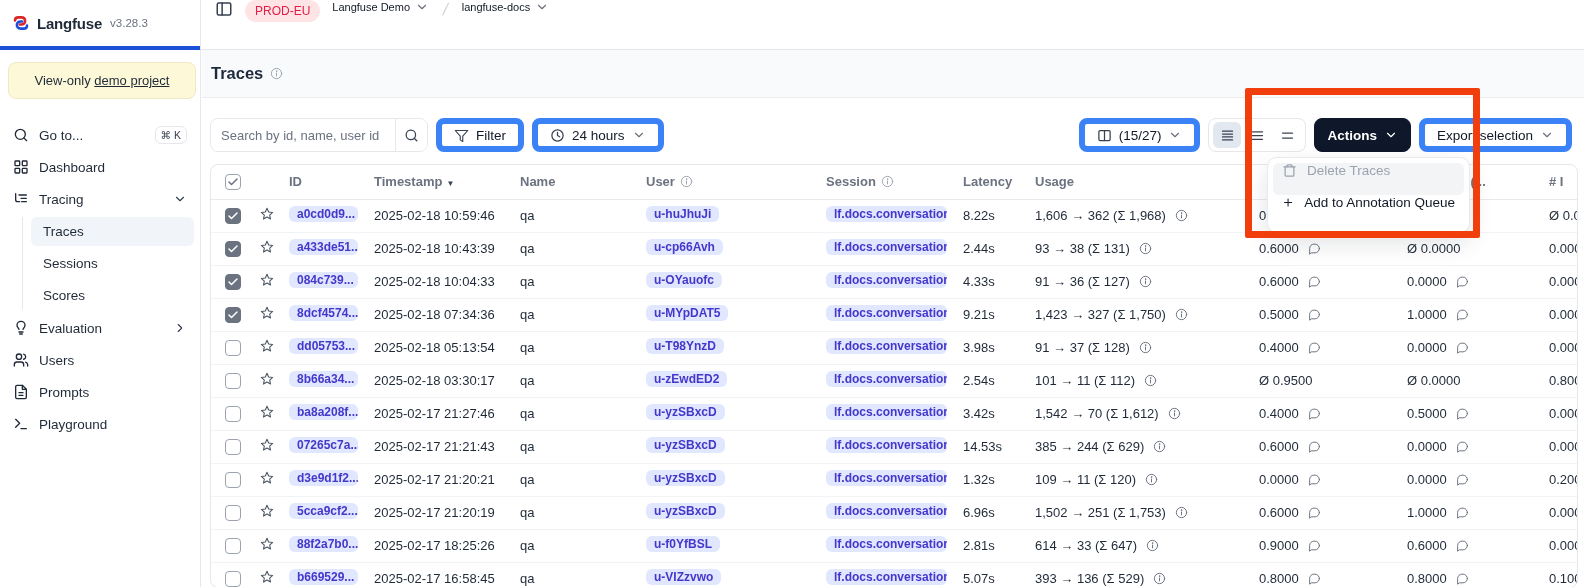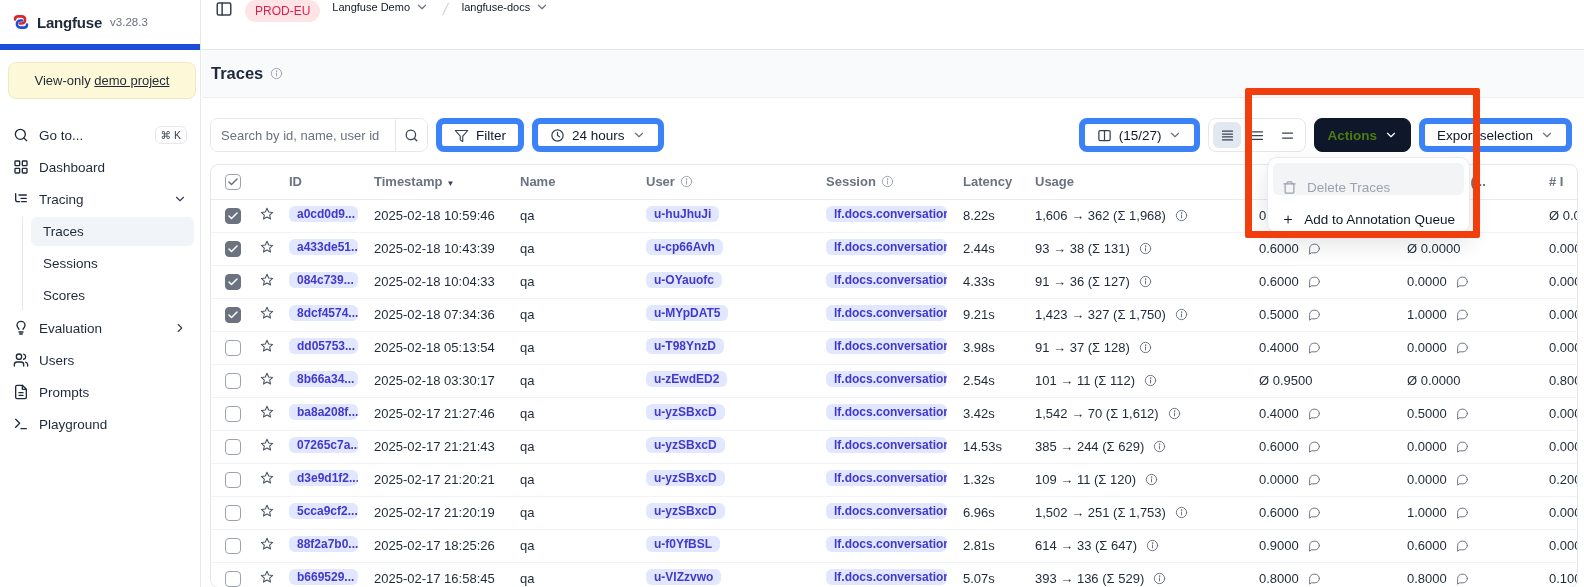--- a/index.html
+++ b/index.html
@@ -2,21 +2,21 @@
 <html><head>
 <meta charset="utf-8">
 <style>
   * { box-sizing: border-box; margin: 0; padding: 0; }
   html,body { background:#fff; }
   body { font-family:"Liberation Sans", sans-serif; -webkit-font-smoothing:antialiased; }
   .app { position:relative; width:1584px; height:587px; background:#fff; overflow:hidden; color:#111827; }
 
   
   .sidebar { position:absolute; left:0; top:0; width:201px; height:587px; background:#fff; border-right:1px solid #e5e7eb; }
-  .logo-row { height:50px; display:flex; align-items:center; gap:7px; padding:0 12px; border-bottom:6px solid #1d4ed8; }
+  .logo-row { height:50px; display:flex; align-items:center; gap:7px; padding:0 12px; border-bottom:4px solid #1d4ed8; }
   .brand { font-weight:700; font-size:15px; color:#1f2937; letter-spacing:-0.2px; }
   .version { font-size:11.5px; color:#6b7280; margin-left:1px; }
   .banner { margin:12px 4px 10px 8px; background:#fdf9d8; border:1px solid #f0e8c4; border-radius:8px; padding:10px 8px; font-size:13px; color:#1f2937; text-align:center; }
   .banner a { color:#1f2937; }
   .nav { padding:8px 0 0 0; }
   .nav-item { display:flex; align-items:center; gap:10px; height:28px; margin:4px 6px; padding:0 7px; border-radius:6px; font-size:13.5px; color:#1f2937; cursor:pointer; }
   .nav-item .lbl { white-space:nowrap; }
   .kbd { margin-left:auto; border:1px solid #e5e7eb; border-radius:6px; font-size:10.5px; padding:2px 5px; color:#374151; background:#fff; white-space:nowrap; }
   .nav-chev { margin-left:auto; display:inline-flex; color:#374151; }
   .subnav { margin:0 6px 0 22px; border-left:1px solid #e5e7eb; }
@@ -39,42 +39,42 @@
   .search { width:218px; height:34px; border:1px solid #e5e7eb; border-radius:8px; display:flex; align-items:stretch; background:#fff; overflow:hidden; }
   .search input { flex:1; border:0; outline:0; padding:0 10px; font-size:13px; color:#111827; font-family:inherit; min-width:0; }
   .search input::placeholder { color:#6b7280; }
   .search-btn { width:32px; border-left:1px solid #e5e7eb; display:grid; place-items:center; color:#374151; cursor:pointer; background:#fff; }
   .btn { height:34px; border:6px solid #3b82f6; border-radius:8px; background:#fff; display:inline-flex; align-items:center; gap:7px; padding:0 12px; font-size:13.5px; color:#111827; cursor:pointer; white-space:nowrap; }
   .btn .chev { display:inline-flex; color:#6b7280; }
   .tb-right { margin-left:auto; display:flex; align-items:center; gap:8px; margin-right:6px; }
   .seg { height:34px; border:1px solid #e5e7eb; border-radius:8px; display:flex; align-items:center; gap:2px; padding:0 4px; background:#fff; }
   .seg-item { width:28px; height:26px; border-radius:6px; display:grid; place-items:center; color:#374151; cursor:pointer; }
   .seg-item.active { background:#e2e8f0; }
-  .btn-dark { background:#0f172a; border:1px solid #0f172a; color:#4d7c0f; font-weight:600; }
+  .btn-dark { background:#0f172a; border:1px solid #0f172a; color:#ffffff; font-weight:600; }
   .btn-dark .chev { color:#fff; }
 
   
   .card { position:absolute; left:210px; top:164px; width:1368px; height:424px; background:#fff; border:1px solid #e5e7eb; border-radius:8px; overflow:hidden; }
   table { border-collapse:collapse; table-layout:fixed; width:1530px; font-size:13px; }
   thead th { height:34px; font-weight:700; text-align:left; color:#6b7280; padding:0 8px; border-bottom:1px solid #e8eaee; white-space:nowrap; font-size:13px; }
   tbody td { height:33px; padding:0 8px; border-bottom:1px solid #f1f3f6; white-space:nowrap; color:#1f2937; overflow:hidden; }
   .c-check { padding-left:14px !important; }
   .cb { width:16px; height:16px; border-radius:4px; border:1.5px solid #9ca3af; display:inline-grid; place-items:center; background:#fff; cursor:pointer; vertical-align:middle; }
   .cb.on { background:#6b7280; border-color:#6b7280; color:#fff; }
   .cb.head { color:#6b7280; }
   .badge { display:inline-block; max-width:100%; overflow:hidden; background:#e0e7ff; color:#4338ca; font-weight:600; font-size:12px; padding:1px 8px; border-radius:6px; cursor:pointer; }
   .sort { font-size:8px; color:#374151; margin-left:4px; }
   .hicon { display:inline-flex; color:#9ca3af; margin-left:5px; vertical-align:-2px; }
   .cell-flex { display:inline-flex; align-items:center; gap:5px; }
   .score-note { display:inline-flex; color:#6b7280; margin-left:4px; vertical-align:-2px; }
   .star-btn { display:inline-flex; color:#4b5563; cursor:pointer; }
 
   
   .menu { position:absolute; left:1267px; top:157px; width:203px; background:#fff; border:1px solid #e8eaee; border-radius:10px; box-shadow:0 10px 24px rgba(15,23,42,.12); padding:5px; z-index:40; }
-  .menu-item { height:32px; display:flex; align-items:flex-end; gap:10px; padding:0 9px; border-radius:6px; font-size:13.5px; color:#111827; cursor:pointer; white-space:nowrap; }
+  .menu-item { height:32px; display:flex; align-items:flex-start; gap:10px; padding:0 9px; border-radius:6px; font-size:13.5px; color:#111827; cursor:pointer; white-space:nowrap; }
   .menu-item.disabled { color:#9ca3af; background:#f3f4f6; cursor:default; }
 
   
   .red-box { position:absolute; left:1245px; top:88px; width:235px; height:150px; border:7px solid #f23d0d; border-radius:2px; z-index:50; pointer-events:none; }
 
   .ic { display:inline-flex; }
   .ic svg { width:100%; height:100%; display:block; }
   .i16 { width:16px; height:16px; }
   .i15 { width:15px; height:15px; }
   .i14 { width:14px; height:14px; }

